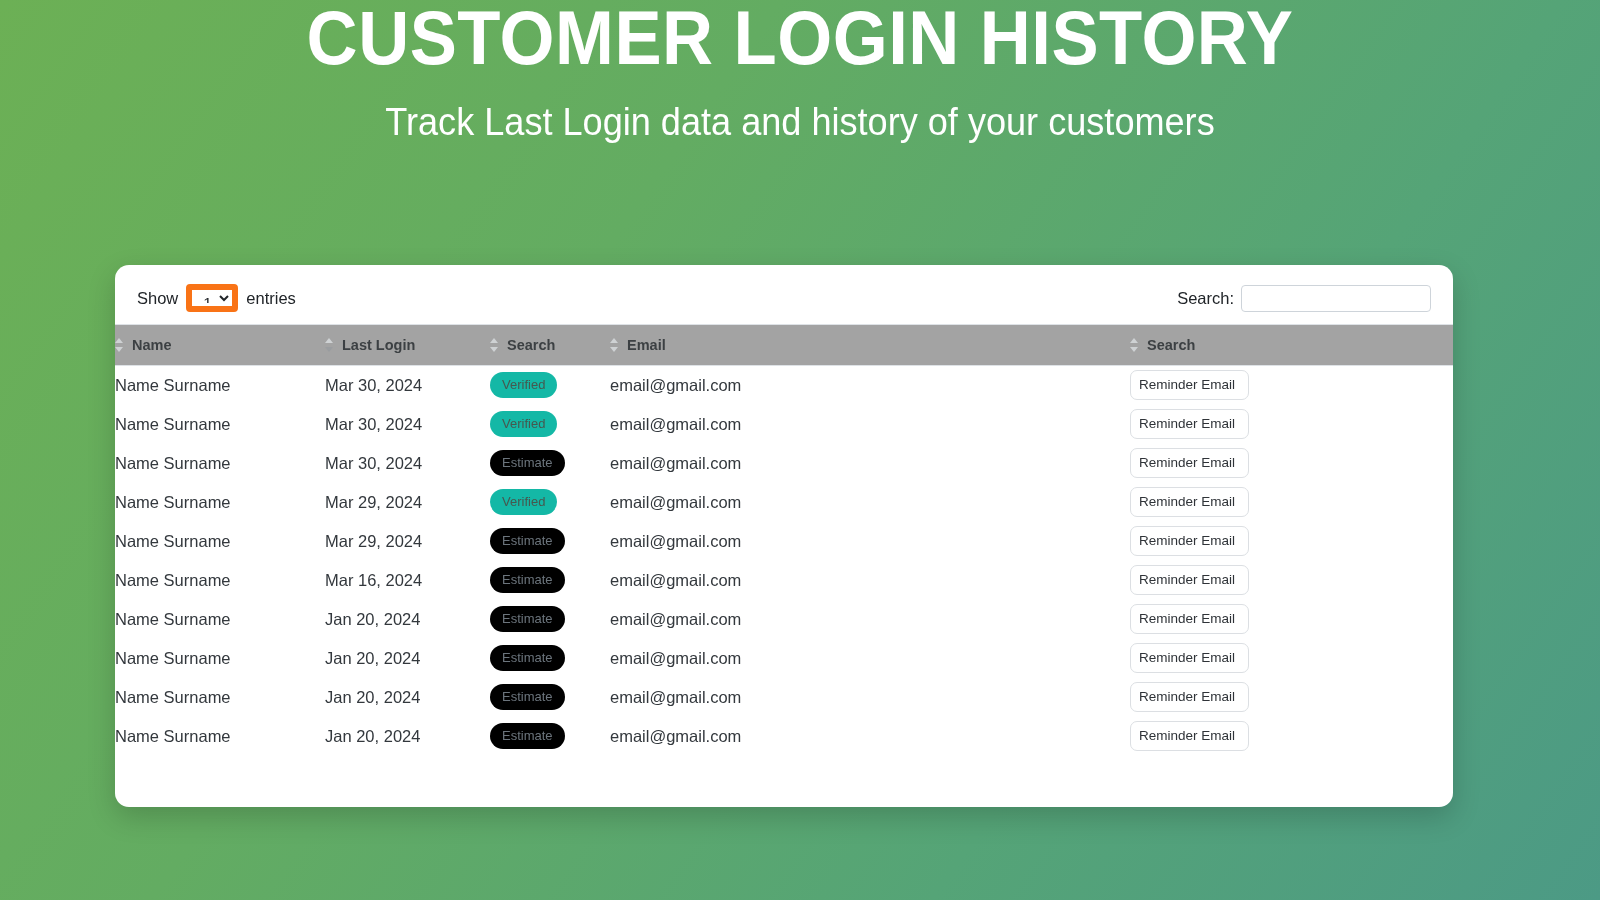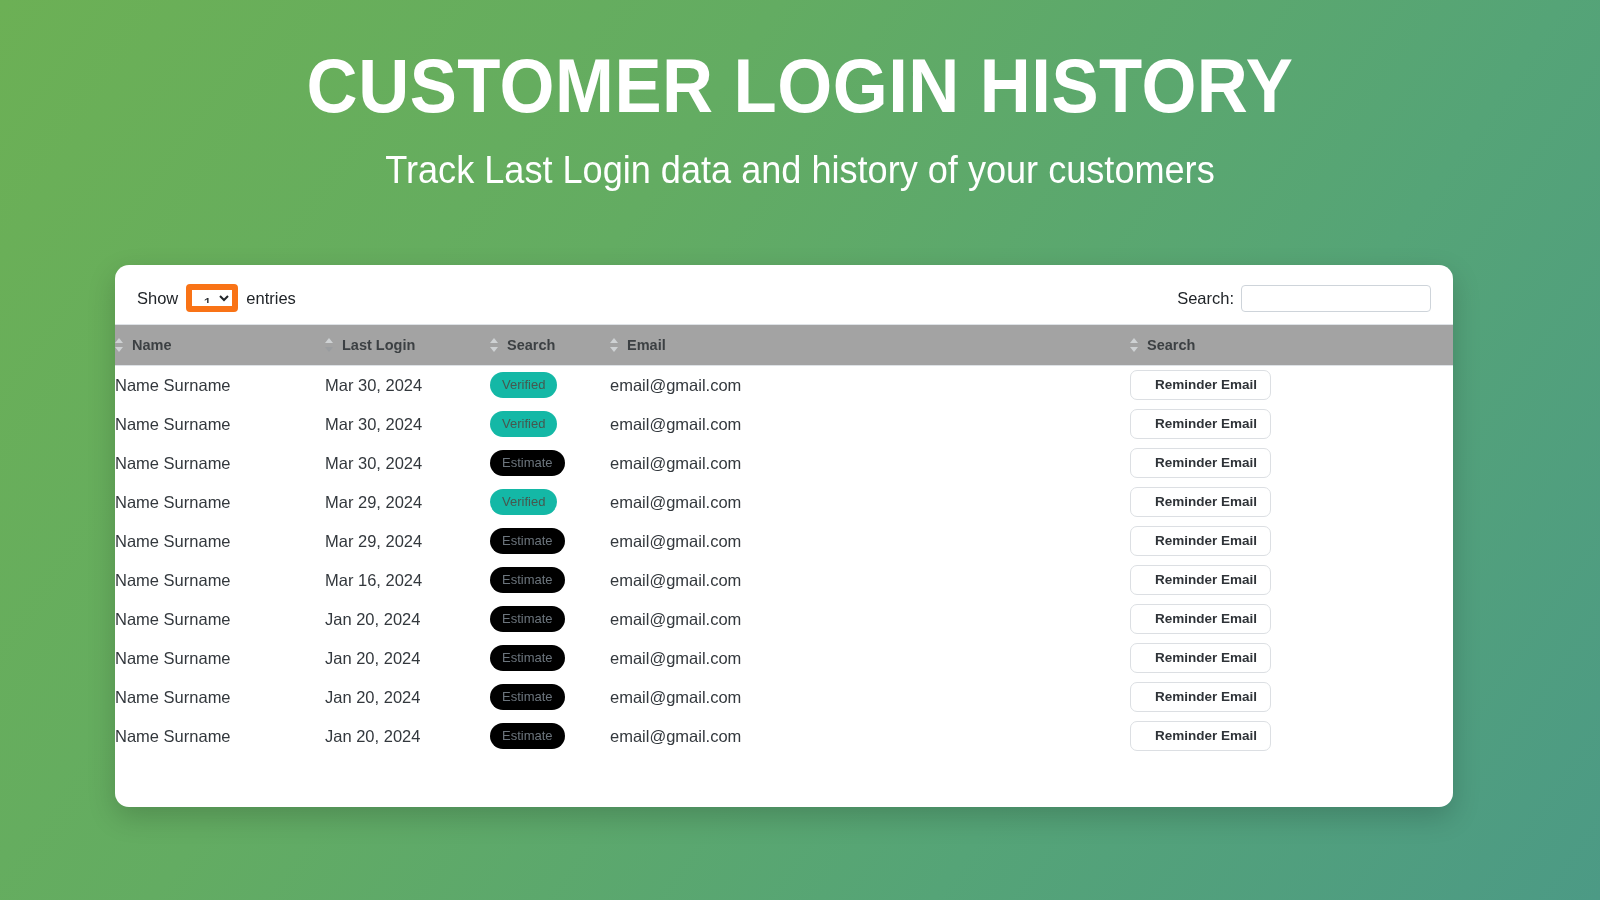--- a/index.html
+++ b/index.html
@@ -12,21 +12,20 @@
 
   body {
     font-family: "Liberation Sans", sans-serif;
     background: linear-gradient(125deg, #6CB055 0%, #63AC62 35%, #55A477 70%, #4C9A85 100%);
     position: relative;
   }
 
   
   .hero {
     width: 100%;
-    padding-top: 48px;
     text-align: center;
     color: #ffffff;
   }
 
   .hero-title {
     font-family: "Liberation Sans Narrow", "Liberation Sans", sans-serif;
     font-weight: bold;
     font-size: 76px;
     line-height: 1.0;
     letter-spacing: 0.5px;
@@ -196,26 +195,26 @@
   .badge-estimate {
     background: #000000;
     color: #6c757d;
   }
 
   
   .btn-reminder {
     display: inline-block;
     font-family: "Liberation Sans", sans-serif;
     font-size: 13.5px;
-    font-weight: bold;
+    font-weight: normal;
     color: #2f3338;
     background: #ffffff;
     border: 1px solid #dcdfe3;
     border-radius: 7px;
-    padding: 6px 13px 7px 24px;
+    padding: 6px 13px 7px 8px;
     cursor: pointer;
     white-space: nowrap;
   }
 
   
   .table-footer {
     position: absolute;
     left: 0;
     right: 0;
     bottom: 0;

